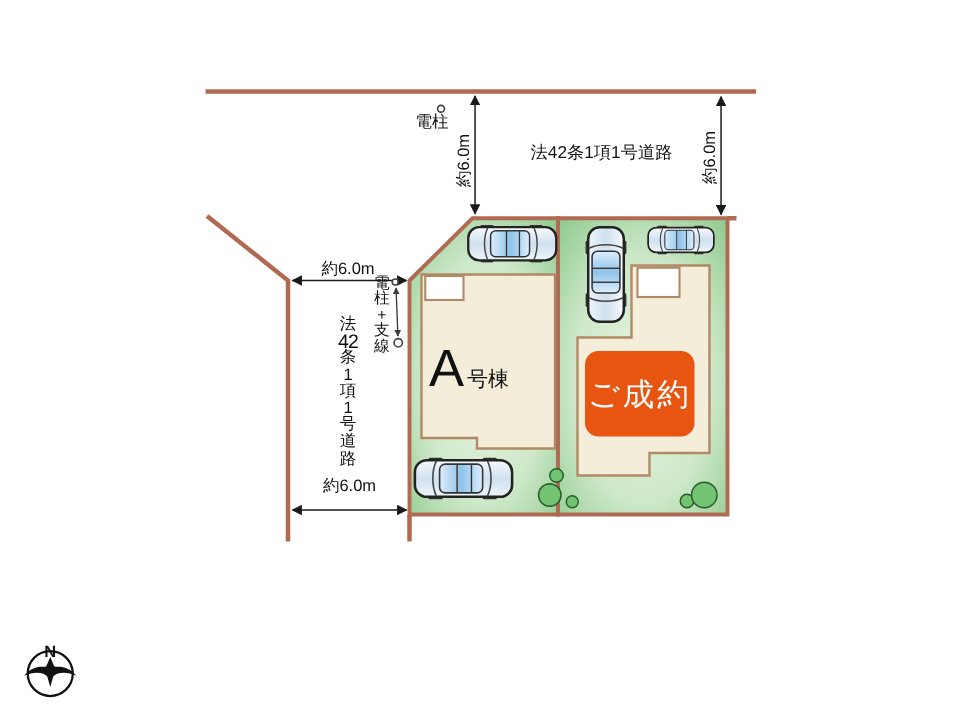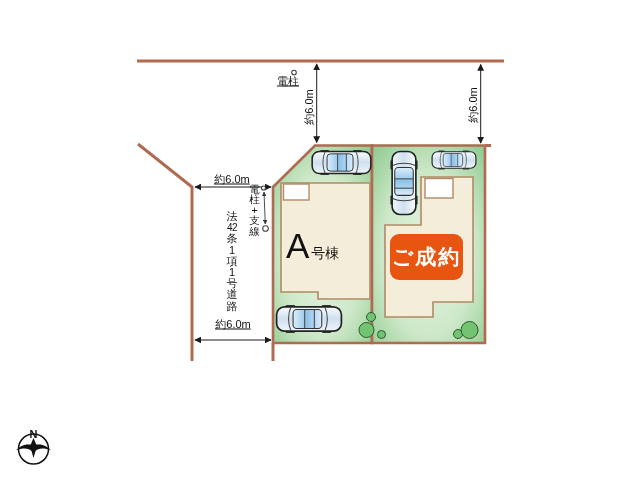--- a/index.html
+++ b/index.html
@@ -21,34 +21,34 @@
   .road{stroke:var(--road-line);stroke-width:3;fill:none;stroke-linejoin:miter;}
   .lot{stroke:var(--road-line);stroke-width:2.6;}
   .bld{fill:var(--building-fill);stroke:var(--building-outline);stroke-width:1.6;}
   .porch{fill:#ffffff;stroke:var(--building-outline);stroke-width:1.4;}
   .dim{stroke:var(--dim-line);stroke-width:1;fill:none;}
   .guy{stroke:#3a3a3a;stroke-width:0.9;fill:none;}
   .pole{fill:#ffffff;stroke:#444;stroke-width:1.1;}
   .tree{fill:var(--tree-fill);stroke:var(--tree-stroke);stroke-width:1;}
   .arrh{fill:var(--dim-line);}
   .lbl{position:absolute;white-space:nowrap;color:#111;}
-  .ctr{transform:translate(-50%,-50%);text-decoration:underline;}
+  .ctr{transform:translate(-50%,-50%);}
   .dimtxt{font-size:11px;}
   .rot{transform:translate(-50%,-50%) rotate(-90deg);}
   .vcol{position:absolute;display:flex;flex-direction:column;align-items:center;color:#111;}
   .vcol span{display:block;text-align:center;}
   .road-left span{font-size:11px;line-height:11.2px;}
-  .road-left span.num-row{font-size:10px;letter-spacing:-0.5px;line-height:11.2px;}
+  .road-left span.num-row{font-size:13px;letter-spacing:-0.5px;line-height:11.2px;}
   .guy-col span{font-size:10.5px;line-height:10.4px;}
   .bldg-name{position:absolute;display:flex;align-items:baseline;gap:2px;color:#111;}
   .bldg-name .big{font-size:35px;line-height:1;}
   .bldg-name .suf{font-size:14px;line-height:1;}
-  .badge{position:absolute;left:390px;top:234px;width:73px;height:46px;border-radius:9px;
+  .badge{position:absolute;left:390px;top:234px;width:73px;height:57px;border-radius:9px;
          background:var(--badge-bg);color:var(--badge-text);display:flex;align-items:center;
-         justify-content:center;font-size:21px;font-weight:bold;letter-spacing:2px;}
+         justify-content:center;font-size:21px;font-weight:normal;letter-spacing:2px;}
   .ntext{font-size:11px;font-weight:bold;fill:#111;}
 </style>
 </head>
 <body>
 
 <div class="canvas">
 
   <svg class="plan" width="640" height="480" viewBox="0 0 640 480">
     <defs>
       <marker id="arr" viewBox="0 0 10 10" refX="9" refY="5" markerWidth="7" markerHeight="7" orient="auto-start-reverse">
@@ -123,20 +123,21 @@
     <g>
       <circle cx="33.5" cy="449" r="15" fill="none" stroke="#111" stroke-width="1.5"></circle>
       <text class="ntext" x="33.5" y="438" text-anchor="middle">N</text>
       <line x1="33.5" y1="452" x2="33.5" y2="444" stroke="#111" stroke-width="1.3"></line>
       <polygon points="30.5,445 36.5,445 33.5,438" fill="#111"></polygon>
       <path d="M16,450.5 C24,441.5 30.5,446 33.5,443.5 C36.5,446 43,441.5 51,450.5
                C43.5,447 37.5,448.5 35.5,451 L33.5,458 L31.5,451 C29.5,448.5 23.5,447 16,450.5 Z" fill="#111"></path>
     </g>
   </svg>
 
+  <div class="lbl ctr" style="left:401px;top:102px;font-size:11.5px;">法42条1項1号道路</div>
 
   <div class="lbl ctr" style="left:288px;top:81px;font-size:11px;">電柱</div>
 
   <div class="lbl rot dimtxt" style="left:309px;top:107px;">約6.0m</div>
 
   <div class="lbl rot dimtxt" style="left:473px;top:105px;">約6.0m</div>
 
   <div class="lbl ctr dimtxt" style="left:232px;top:179px;">約6.0m</div>
 
   <div class="lbl ctr dimtxt" style="left:233px;top:324px;">約6.0m</div>

